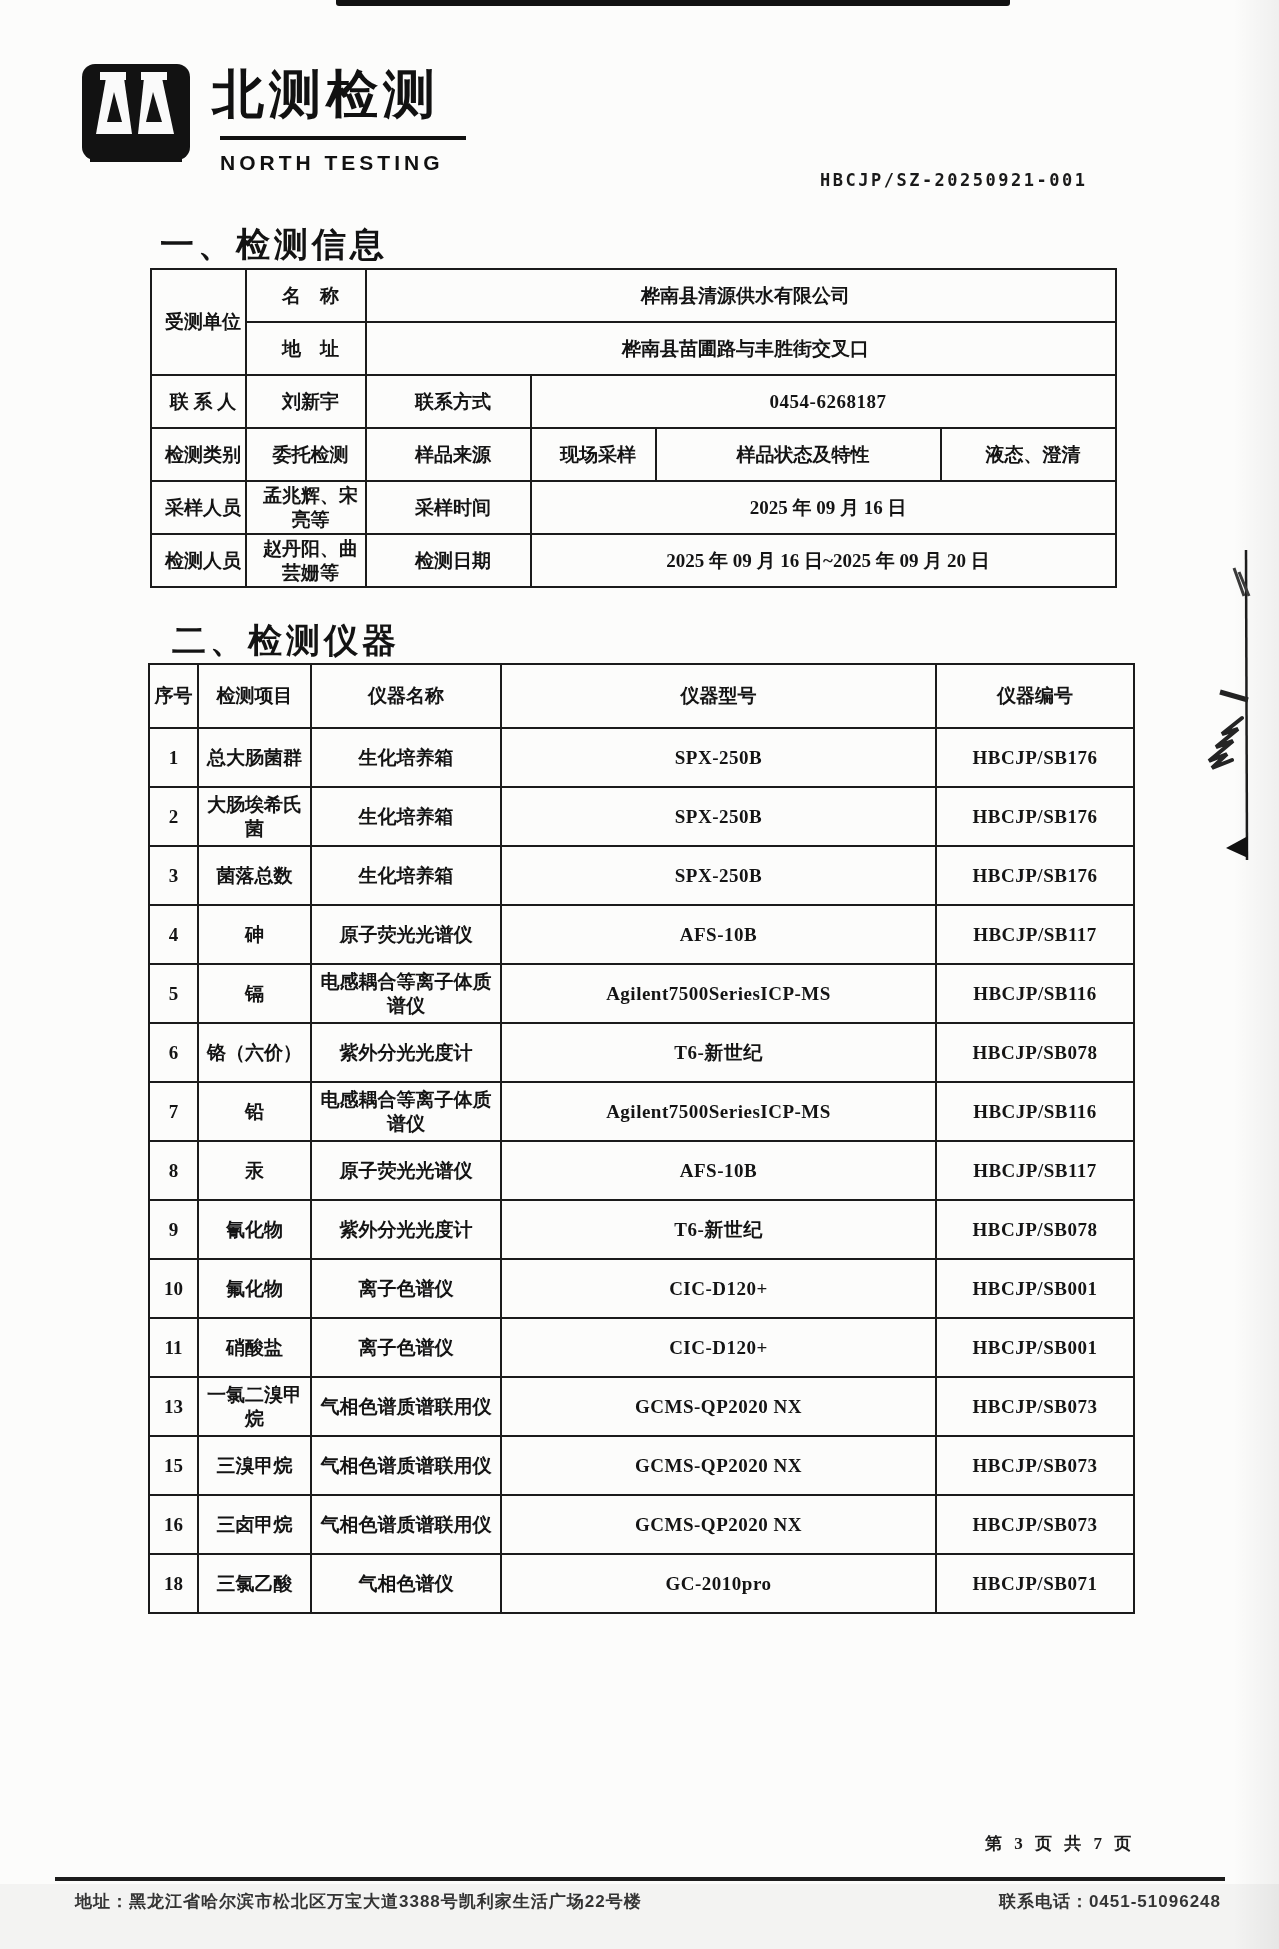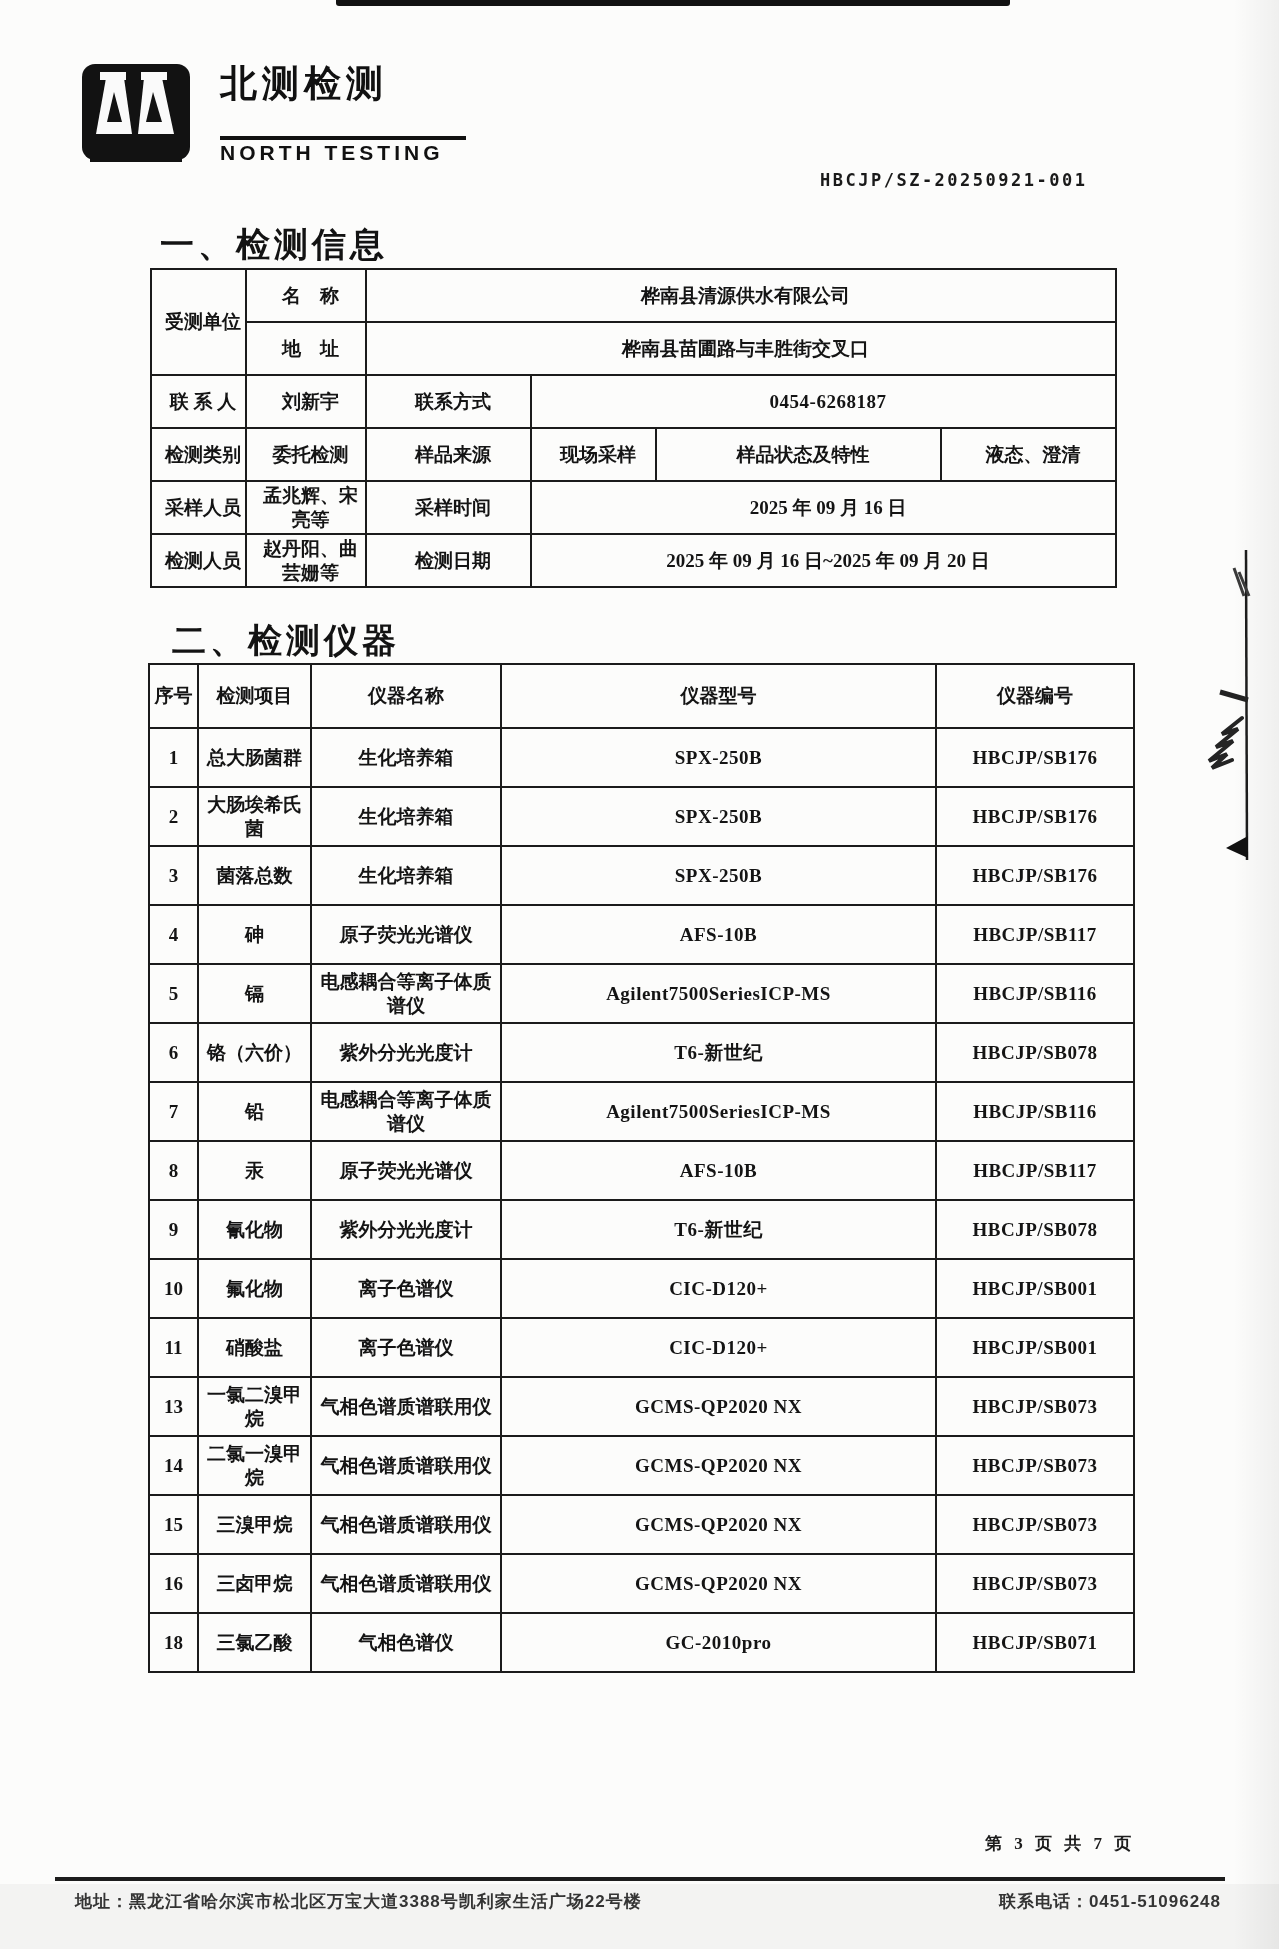--- a/index.html
+++ b/index.html
@@ -11,25 +11,25 @@
   
   .scan-shade-right { position:absolute; top:0; right:0; width:46px; height:100%;
     background:linear-gradient(to right, rgba(0,0,0,0), rgba(0,0,0,0.05)); pointer-events:none; }
   .bottom-strip { position:absolute; left:0; top:1884px; width:100%; height:65px;
     background:rgba(0,0,0,0.035); }
   .top-streak { position:absolute; left:336px; top:0; width:674px; height:6px;
     background:#121212; border-radius:0 0 3px 3px; }
 
   
   .logo-icon { position:absolute; left:80px; top:60px; }
-  .logo-cn { position:absolute; left:220px; top:58px; width:260px;
-    font-family:"Liberation Sans","DejaVu Sans",sans-serif;
-    font-size:37px; font-weight:900; letter-spacing:5px; color:#111; line-height:1.4; }
+  .logo-cn { position:absolute; left:212px; top:58px; width:260px;
+    font-family:"Liberation Sans","DejaVu Sans",sans-serif;
+    font-size:52px; font-weight:900; letter-spacing:5px; color:#111; line-height:1.4; }
   .logo-rule { position:absolute; left:220px; top:136px; width:246px; height:4px; background:#111; }
-  .logo-en { position:absolute; left:220px; top:141px; width:260px;
+  .logo-en { position:absolute; left:220px; top:151px; width:260px;
     font-family:"Liberation Sans","DejaVu Sans",sans-serif;
     font-size:21px; font-weight:900; letter-spacing:4px; color:#111; }
 
   .doc-number { position:absolute; left:820px; top:170px;
     font-family:"DejaVu Sans Mono","Liberation Mono",monospace;
     font-size:17px; font-weight:bold; letter-spacing:2.5px; color:#1a1a1a; }
 
   .section-title { position:absolute; font-size:34px; font-weight:bold;
     letter-spacing:4px; color:#131313;text-align:right; }
   .title-1 { left:160px; top:222px; }
@@ -237,27 +237,20 @@
           <td class="mono-val">HBCJP/SB001</td>
         </tr>
         <tr>
           <td>13</td>
           <td>一氯二溴甲烷</td>
           <td>气相色谱质谱联用仪</td>
           <td class="mono-val">GCMS-QP2020 NX</td>
           <td class="mono-val">HBCJP/SB073</td>
         </tr>
         <tr>
-          <td>14</td>
-          <td>二氯一溴甲烷</td>
-          <td>气相色谱质谱联用仪</td>
-          <td class="mono-val">GCMS-QP2020 NX</td>
-          <td class="mono-val">HBCJP/SB073</td>
-        </tr>
-        <tr>
           <td>15</td>
           <td>三溴甲烷</td>
           <td>气相色谱质谱联用仪</td>
           <td class="mono-val">GCMS-QP2020 NX</td>
           <td class="mono-val">HBCJP/SB073</td>
         </tr>
         <tr>
           <td>16</td>
           <td>三卤甲烷</td>
           <td>气相色谱质谱联用仪</td>

